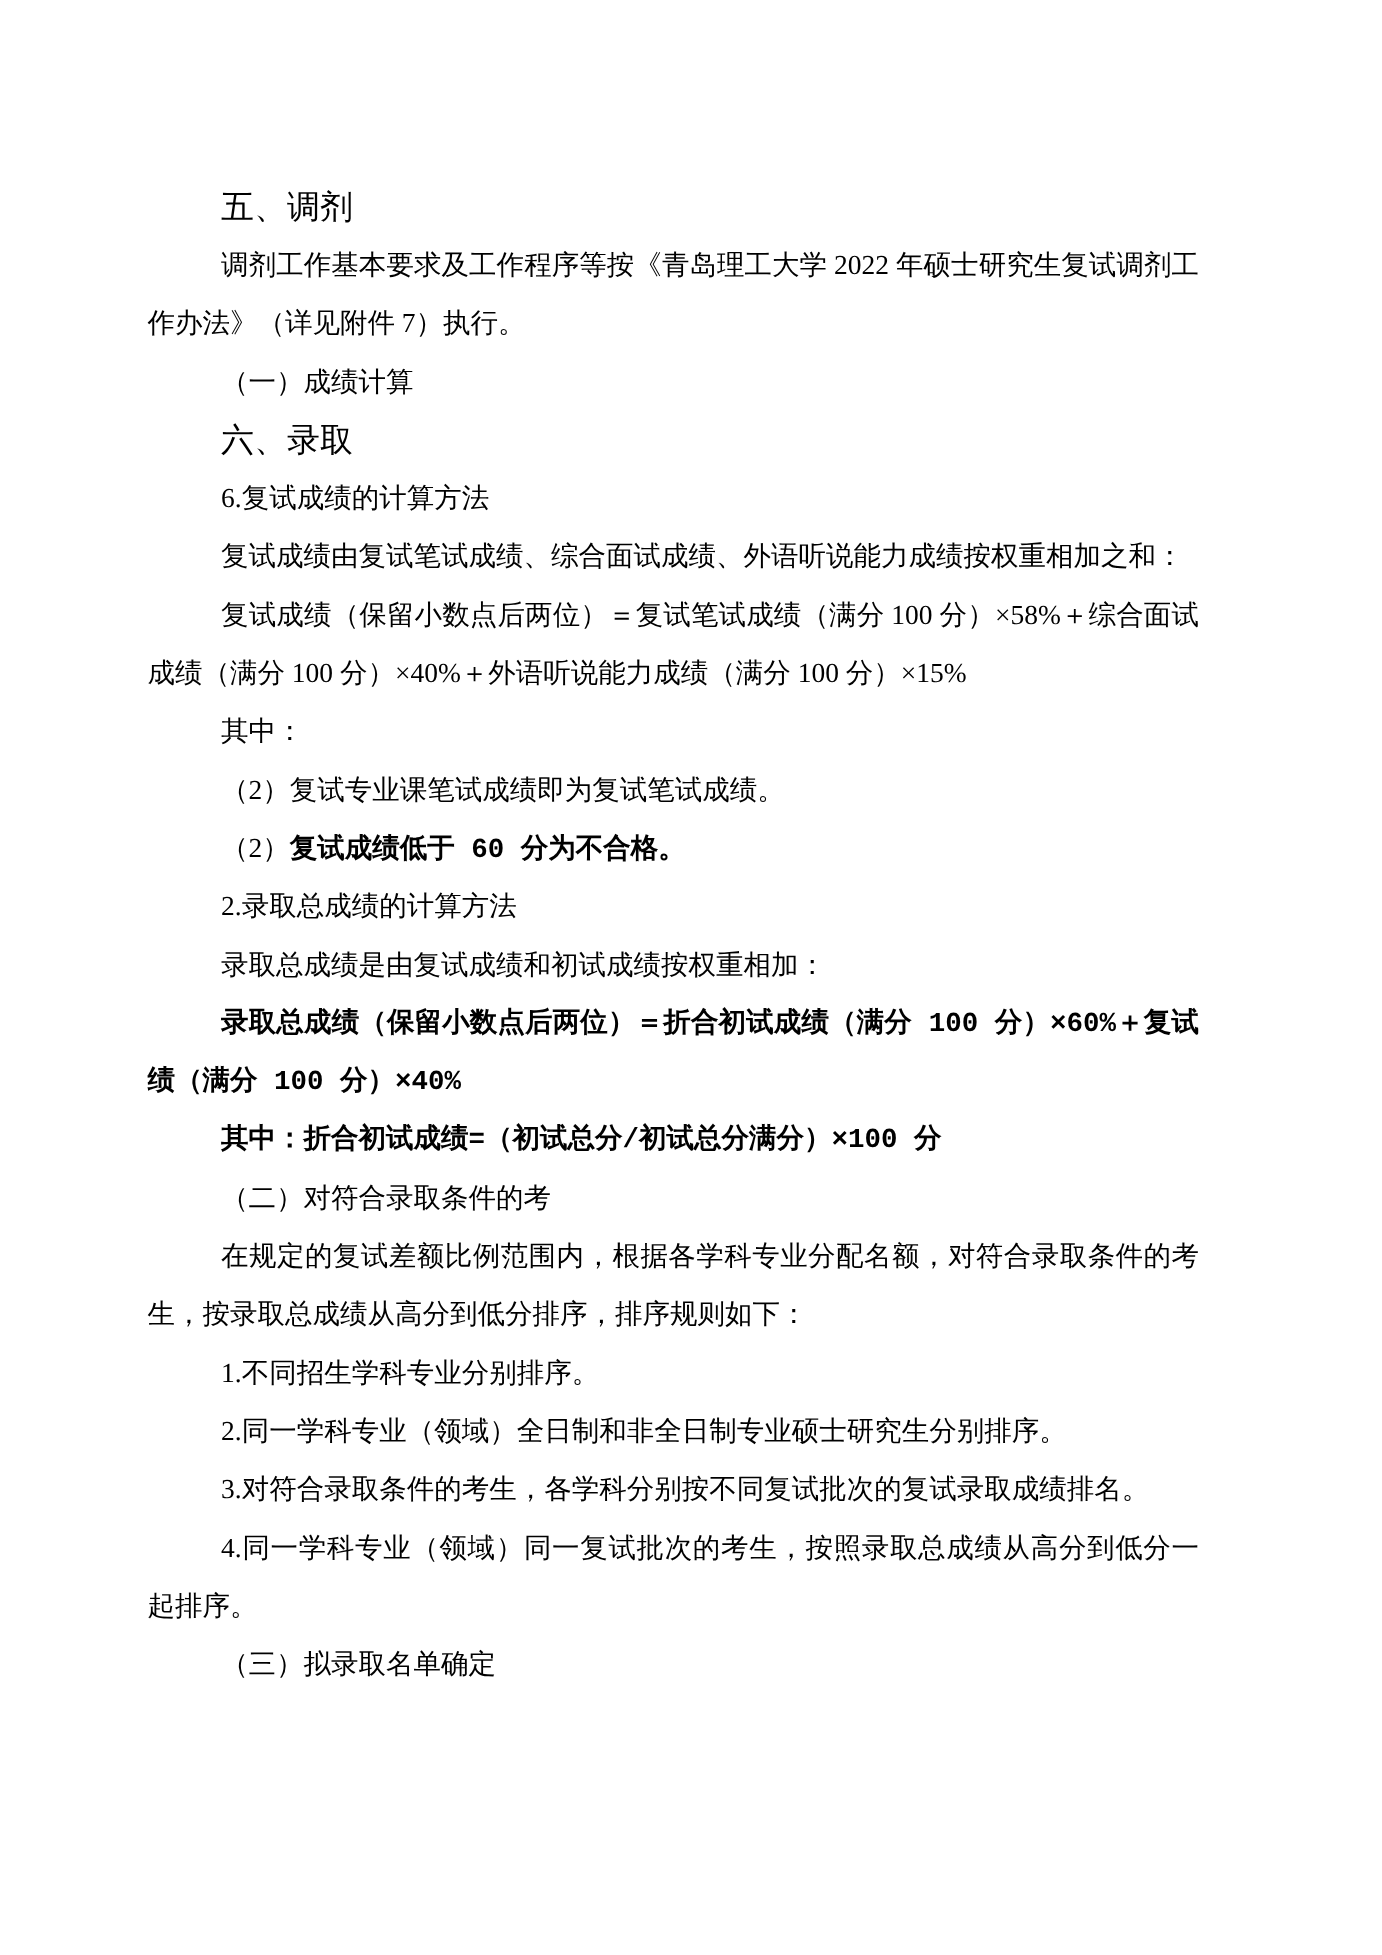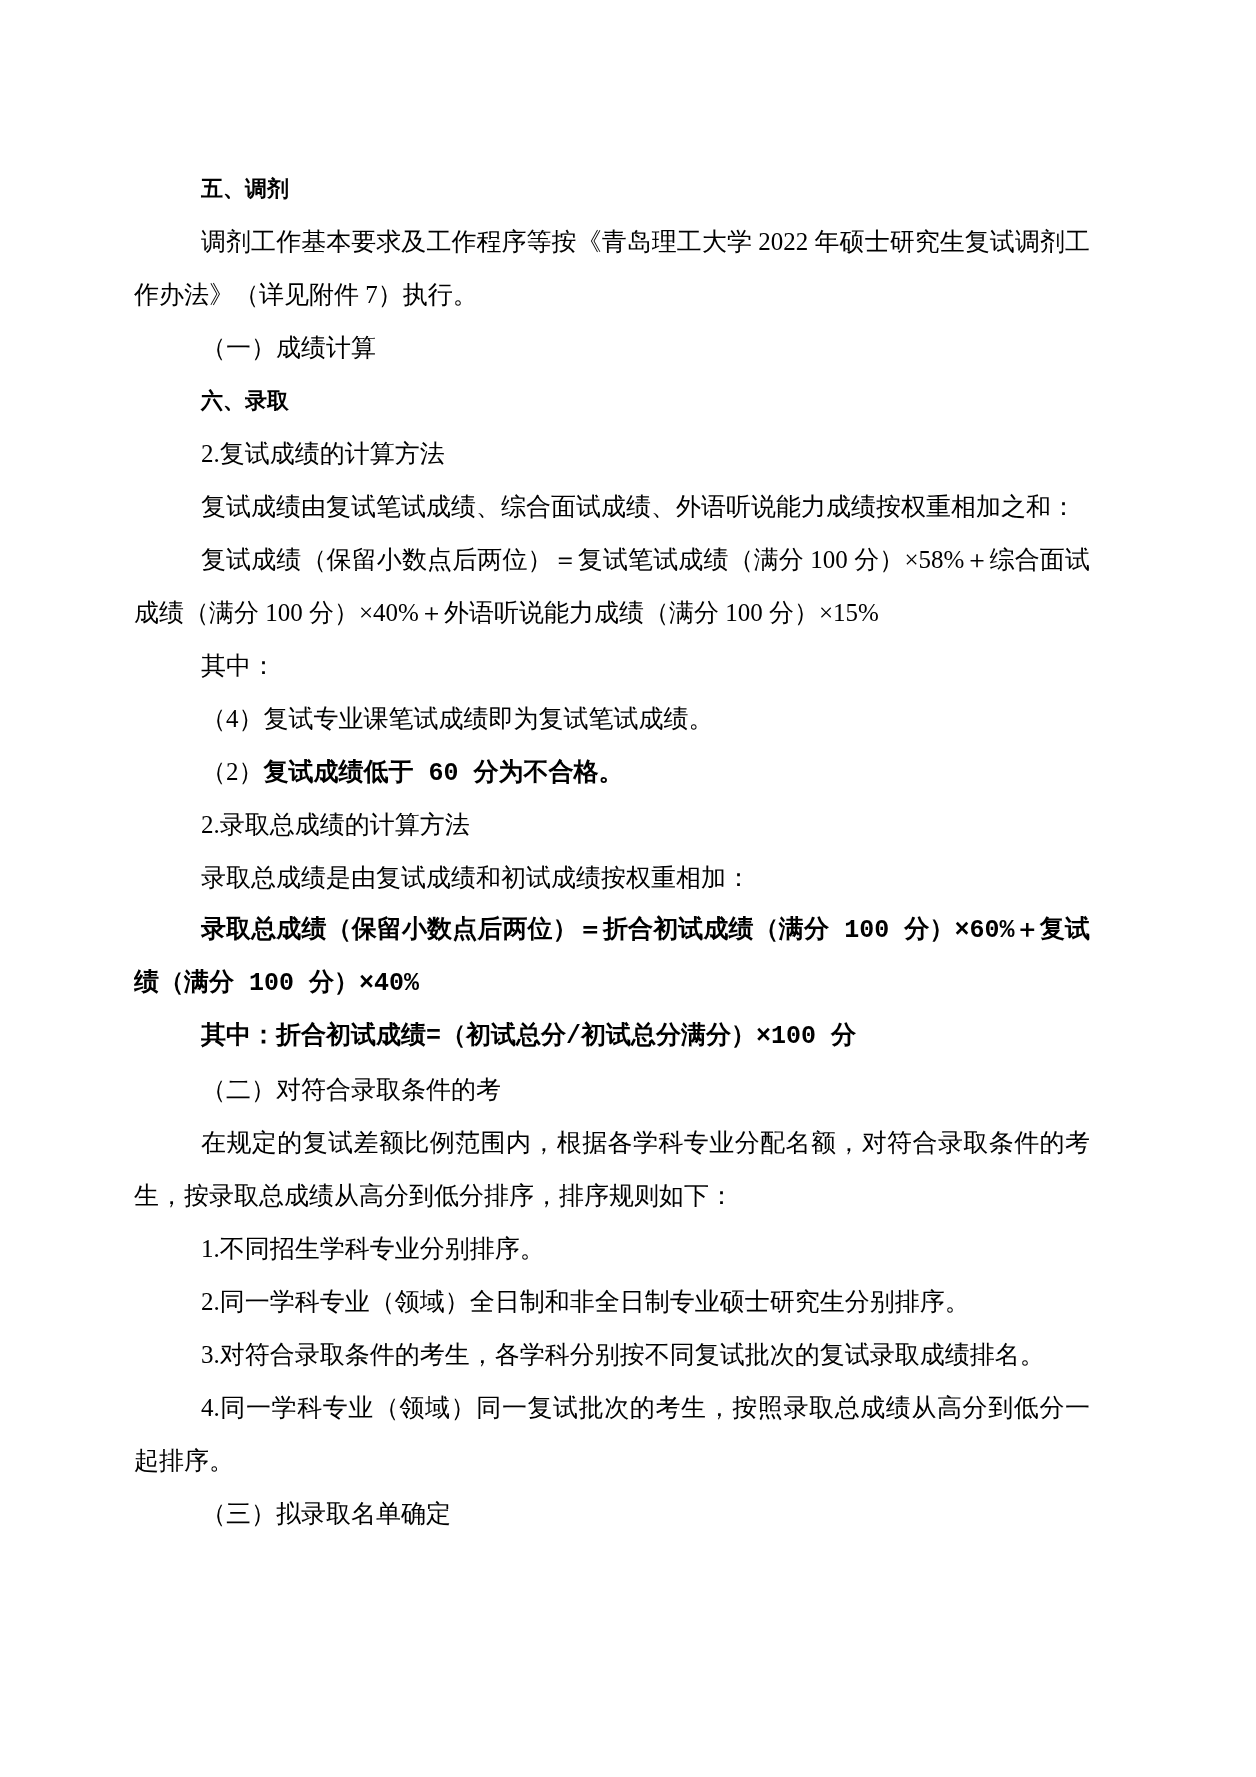--- a/index.html
+++ b/index.html
@@ -23,47 +23,47 @@
     font-size: 25px;
     color: #000000;
     overflow: hidden;
     white-space: normal;
     word-break: break-all;
   }
   .ind { text-indent: 67px; }
   .just { text-align: justify; text-align-last: justify; }
   .h {
     font-family: "Liberation Sans", "DejaVu Sans", sans-serif;
-    font-weight: 700;
-    font-size: 22px;
+    font-weight: 400;
+    font-size: 30px;
   }
   .b { font-weight: 700; font-family: Liberation Mono, monospace; }
 </style>
 </head>
 <body>
 
 <div class="page">
   <div class="doc">
 
     <div class="ln ind h">五、调剂</div>
 
     <div class="ln ind just">调剂工作基本要求及工作程序等按《青岛理工大学 2022 年硕士研究生复试调剂工</div>
     <div class="ln">作办法》（详见附件 7）执行。</div>
 
     <div class="ln ind">（一）成绩计算</div>
 
     <div class="ln ind h">六、录取</div>
-    <div class="ln ind">2.复试成绩的计算方法</div>
+    <div class="ln ind">6.复试成绩的计算方法</div>
     <div class="ln ind">复试成绩由复试笔试成绩、综合面试成绩、外语听说能力成绩按权重相加之和：</div>
 
     <div class="ln ind just">复试成绩（保留小数点后两位）＝复试笔试成绩（满分 100 分）×58%＋综合面试</div>
     <div class="ln">成绩（满分 100 分）×40%＋外语听说能力成绩（满分 100 分）×15%</div>
 
     <div class="ln ind">其中：</div>
-    <div class="ln ind">（4）复试专业课笔试成绩即为复试笔试成绩。</div>
+    <div class="ln ind">（2）复试专业课笔试成绩即为复试笔试成绩。</div>
 
     <div class="ln ind"><span>（2）</span><span class="b">复试成绩低于 60 分为不合格。</span></div>
 
     <div class="ln ind">2.录取总成绩的计算方法</div>
     <div class="ln ind">录取总成绩是由复试成绩和初试成绩按权重相加：</div>
 
     <div class="ln ind just b">录取总成绩（保留小数点后两位）＝折合初试成绩（满分 100 分）×60%＋复试成</div>
     <div class="ln b">绩（满分 100 分）×40%</div>
     <div class="ln ind b">其中：折合初试成绩=（初试总分/初试总分满分）×100 分</div>
 

